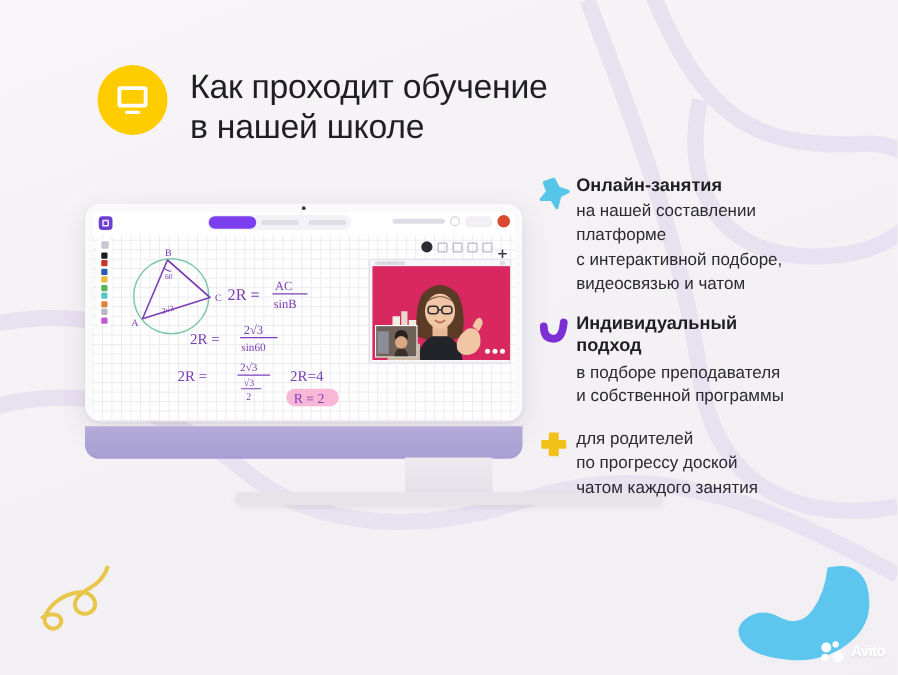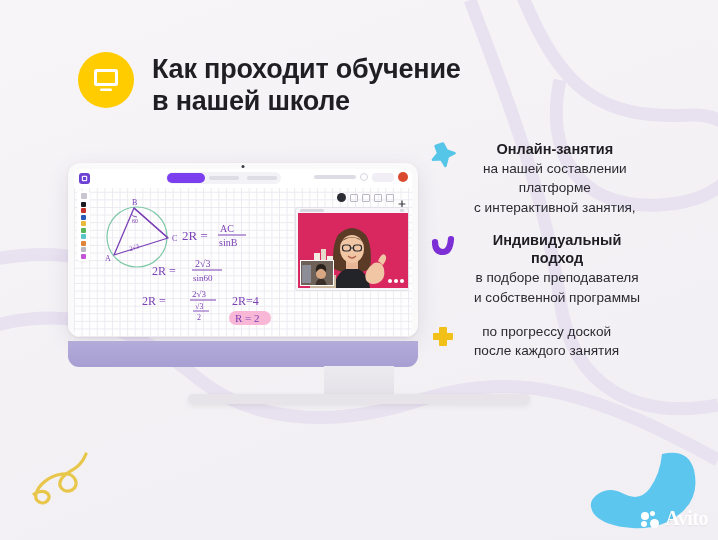--- a/index.html
+++ b/index.html
@@ -15,21 +15,21 @@
   
   .bg-swirls { position:absolute; inset:0; pointer-events:none; }
 
   
   .header { position:absolute; left:78px; top:52px; display:flex; align-items:flex-start; gap:18px; }
   .badge-icon {
     width:56px; height:56px; border-radius:50%;
     background:#FFCC00; display:flex; align-items:center; justify-content:center;
     flex:0 0 auto;
   }
-  .title { font-size:27px; line-height:1.17; font-weight:bold; color:#1f1f23; letter-spacing:-0.2px; padding-top:2px; }
+  .title { font-size:27px; line-height:1.17; font-weight:normal; color:#1f1f23; letter-spacing:-0.2px; padding-top:2px; }
   .title .l2 { display:block; }
 
   
   .monitor { position:absolute; left:68px; top:163px; width:350px; }
   .screen-frame {
     background:#fbfafb; border-radius:12px; padding:6px 6px 0 6px;
     box-shadow:0 6px 22px rgba(90,70,120,.13), 0 1px 3px rgba(0,0,0,.07);
   }
   .screen { position:relative; width:338px; height:168px; border-radius:7px; overflow:hidden; background:#fefefe; }
   .chin { height:26px; margin:4px 0 0 0; border-radius:0 0 11px 11px;
@@ -72,34 +72,34 @@
            border:1px solid #e2e0e8; border-radius:3px; padding:5px 2px 2px 2px; }
   .video-title { position:absolute; left:4px; top:1px; width:24px; height:3px; border-radius:2px; background:#d9d7e0; }
   .video-x { position:absolute; right:4px; top:1px; width:4px; height:3px; border-radius:1px; background:#d9d7e0; }
   .video-stage { position:relative; width:110px; height:75px; overflow:hidden; background:#d8285f; }
   .pip { position:absolute; left:2px; bottom:2px; width:34px; height:26px; background:#6d6158; border:1px solid #fff; overflow:hidden; }
   .vdots { position:absolute; right:4px; bottom:5px; display:flex; gap:2px; }
   .vdots i { width:4px; height:4px; border-radius:50%; background:#fff; display:block; }
 
   
   .features { position:absolute; left:430px; top:140px; width:272px; }
-  .feature { display:flex; gap:18px; margin-bottom:14px;text-align:center; }
+  .feature { display:flex; gap:5px; margin-bottom:14px; }
   .f-icon { width:26px; height:26px; flex:0 0 26px; margin-top:2px; }
   .f-head { font-size:14.5px; font-weight:bold; color:#1f1f23; line-height:1.25; }
   .f-body { font-size:13.6px; color:#2a2a30; line-height:1.42; margin-top:1px; }
   .f-body span { display:block; }
 
   
   .squiggle { position:absolute; left:28px; top:452px; }
   .blueblob { position:absolute; right:8px; bottom:6px; }
   .avito { position:absolute; right:10px; bottom:10px; display:flex; align-items:center; gap:4px; }
   .avito-dots { position:relative; width:20px; height:18px; }
   .avito-dots i { position:absolute; border-radius:50%; background:#fff; display:block; }
-  .avito-word { font-size:20px; font-weight:bold; color:#ffffff; letter-spacing:-0.5px;
-                text-shadow:0 1px 2px rgba(0,0,0,.07);font-family:Liberation Serif, serif; }
+  .avito-word { font-size:12px; font-weight:bold; color:#ffffff; letter-spacing:-0.5px;
+                text-shadow:0 1px 2px rgba(0,0,0,.07); }
 </style>
 </head>
 <body>
 
 <div id="root">
 
   <svg class="bg-swirls" width="718" height="540" viewBox="0 0 718 540">
     <g fill="none" stroke="#e6dff0" stroke-width="13" opacity="0.85">
       <path d="M520 -10 C 560 90, 600 120, 690 115 C 760 112, 760 200, 660 205 C 575 209, 545 150, 560 80"></path>
       <path d="M470 0 C 500 80, 545 190, 560 300 C 572 390, 640 420, 718 405"></path>
@@ -275,21 +275,22 @@
       <div class="f-icon">
         <svg width="26" height="26" viewBox="0 0 26 26">
           <path d="M13 1.5 L16.6 8.4 L24.5 11.2 L17.8 14.6 L15.4 24 L11.4 17.3 L3 17.6 L8.2 11.4 L5.6 4.1 Z" fill="#56c6e8" stroke="#56c6e8" stroke-width="2.6" stroke-linejoin="round"></path>
         </svg>
       </div>
       <div>
         <div class="f-head">Онлайн-занятия</div>
         <div class="f-body">
           <span>на нашей составлении</span>
           <span>платформе</span>
-          <span>с интерактивной занятия,</span>
+          <span>с интерактивной подборе,</span>
+          <span>видеосвязью и чатом</span>
         </div>
       </div>
     </div>
 
     <div class="feature">
       <div class="f-icon">
         <svg width="26" height="26" viewBox="0 0 26 26">
           <path d="M5 9 q0 10 8 10 q7 0 8 -13" fill="none" stroke="#7b2fd4" stroke-width="6.2" stroke-linecap="round"></path>
         </svg>
       </div>
@@ -306,22 +307,23 @@
     </div>
 
     <div class="feature">
       <div class="f-icon">
         <svg width="26" height="26" viewBox="0 0 26 26">
           <path d="M10 4 h6 a1 1 0 0 1 1 1 v5 h5 a1 1 0 0 1 1 1 v5 a1 1 0 0 1 -1 1 h-5 v5 a1 1 0 0 1 -1 1 h-6 a1 1 0 0 1 -1 -1 v-5 h-5 a1 1 0 0 1 -1 -1 v-5 a1 1 0 0 1 1 -1 h5 v-5 a1 1 0 0 1 1 -1Z" fill="#f2c119"></path>
         </svg>
       </div>
       <div>
         <div class="f-body">
+          <span>для родителей</span>
           <span>по прогрессу доской</span>
-          <span>после каждого занятия</span>
+          <span>чатом каждого занятия</span>
         </div>
       </div>
     </div>
   </div>
 
   <svg class="squiggle" width="80" height="60" viewBox="0 0 80 60">
     <path d="M58 2 C 52 18, 40 18, 34 26 C 28 34, 36 42, 44 38 C 52 34, 48 20, 34 22 C 20 24, 10 34, 8 42 C 6 50, 16 54, 20 48 C 24 42, 16 36, 6 42" fill="none" stroke="#e8c64a" stroke-width="3.2" stroke-linecap="round"></path>
   </svg>
 
   <svg class="blueblob" width="120" height="84" viewBox="0 0 120 84">

